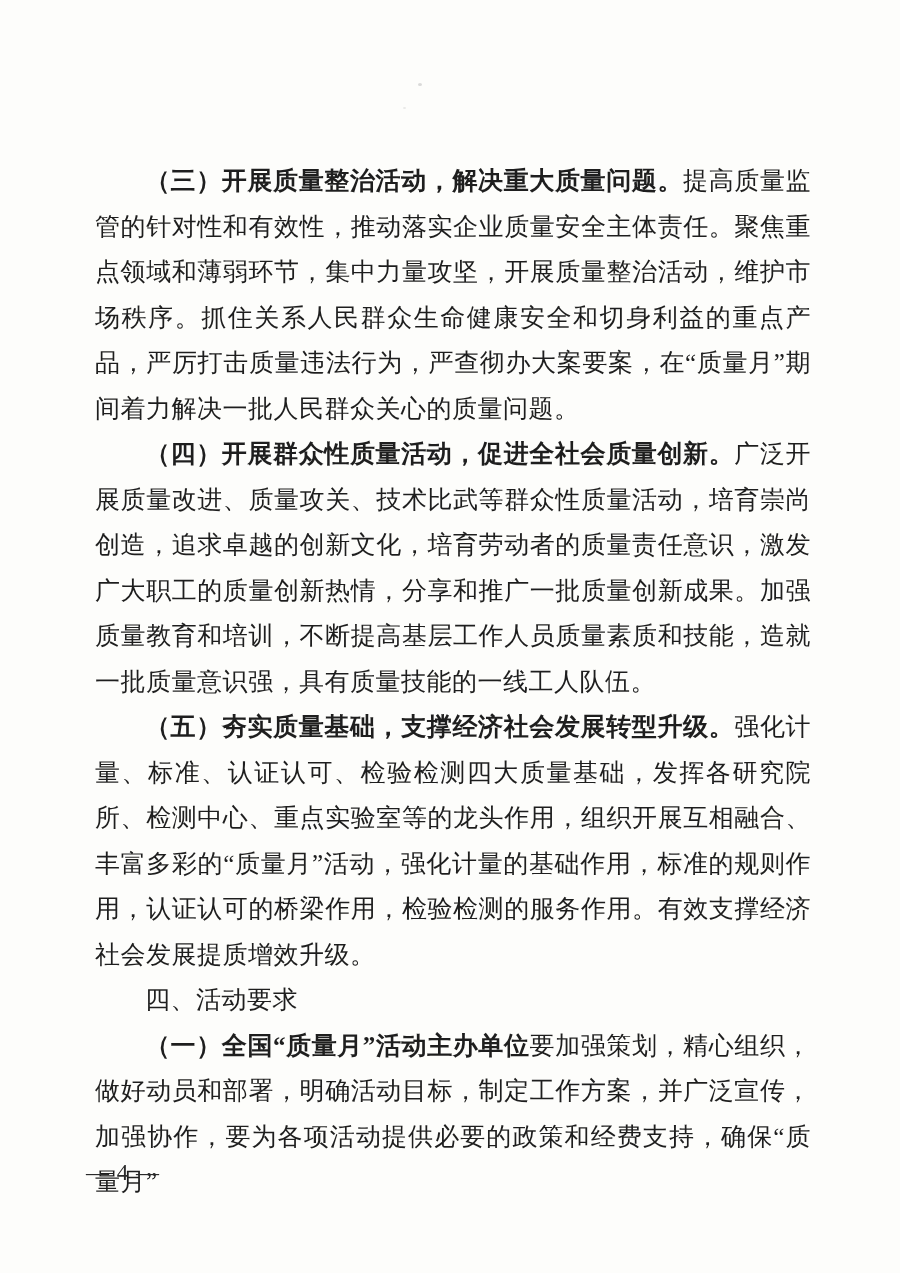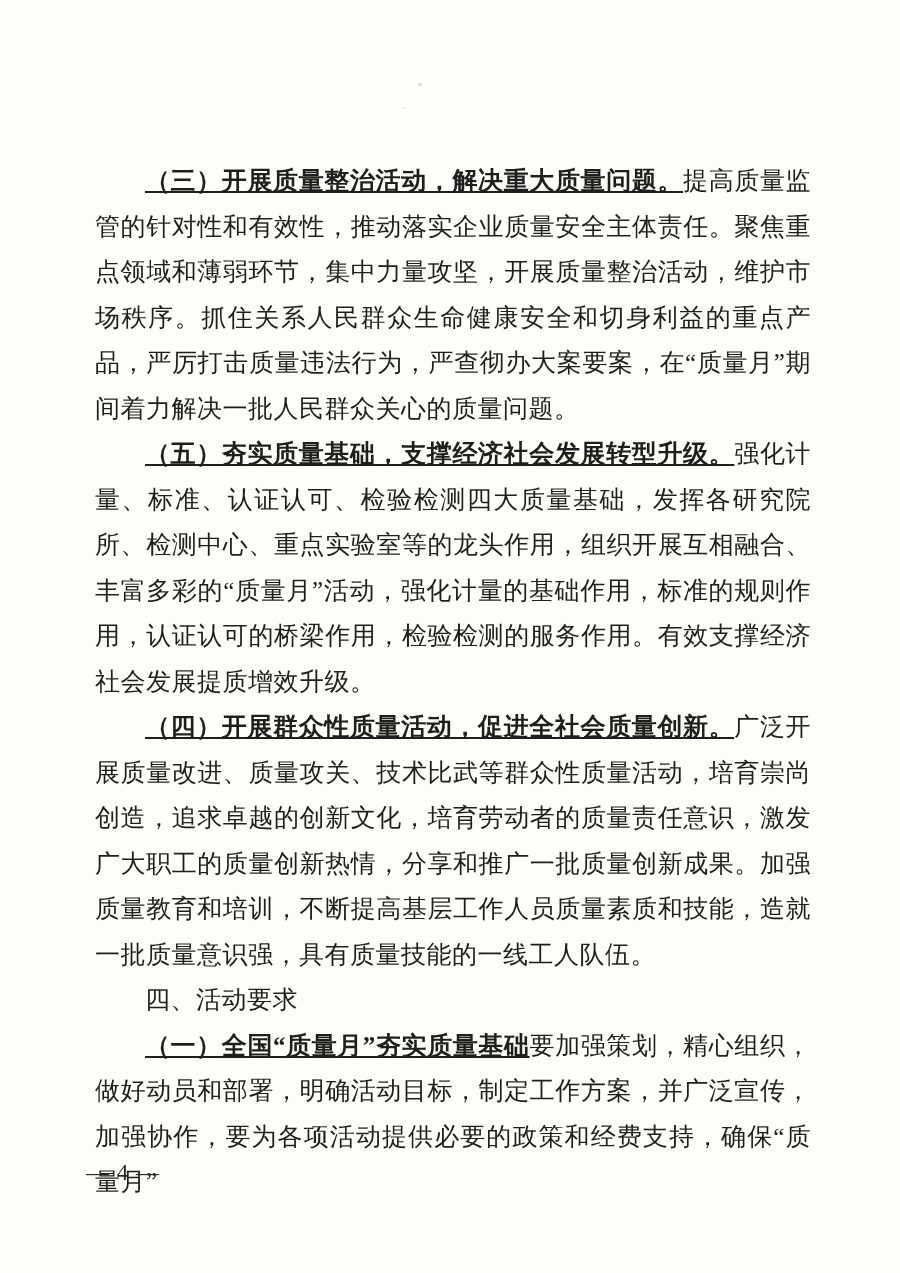--- a/index.html
+++ b/index.html
@@ -27,21 +27,20 @@
     text-justify: inter-character;
     letter-spacing: 0.5px;
   }
   p.para {
     margin: 0;
     padding: 0;
     text-indent: 2em;
   }
   .lead {
     font-weight: bold;
-    text-decoration: underline;
   }
   p.heading {
     margin: 0;
     padding: 0;
     text-indent: 2em;
     font-weight: normal;
   }
   .page-number {
     position: absolute;
     left: 86px;
@@ -64,25 +63,25 @@
 
 <div class="page">
 
   <span class="speck speck-1"></span>
   <span class="speck speck-2"></span>
 
   <div class="content">
 
     <p class="para"><span class="lead">（三）开展质量整治活动，解决重大质量问题。</span><span>提高质量监管的针对性和有效性，推动落实企业质量安全主体责任。聚焦重点领域和薄弱环节，集中力量攻坚，开展质量整治活动，维护市场秩序。抓住关系人民群众生命健康安全和切身利益的重点产品，严厉打击质量违法行为，严查彻办大案要案，在“质量月”期间着力解决一批人民群众关心的质量问题。</span></p>
 
+    <p class="para"><span class="lead">（四）开展群众性质量活动，促进全社会质量创新。</span><span>广泛开展质量改进、质量攻关、技术比武等群众性质量活动，培育崇尚创造，追求卓越的创新文化，培育劳动者的质量责任意识，激发广大职工的质量创新热情，分享和推广一批质量创新成果。加强质量教育和培训，不断提高基层工作人员质量素质和技能，造就一批质量意识强，具有质量技能的一线工人队伍。</span></p>
+
     <p class="para"><span class="lead">（五）夯实质量基础，支撑经济社会发展转型升级。</span><span>强化计量、标准、认证认可、检验检测四大质量基础，发挥各研究院所、检测中心、重点实验室等的龙头作用，组织开展互相融合、丰富多彩的“质量月”活动，强化计量的基础作用，标准的规则作用，认证认可的桥梁作用，检验检测的服务作用。有效支撑经济社会发展提质增效升级。</span></p>
-
-    <p class="para"><span class="lead">（四）开展群众性质量活动，促进全社会质量创新。</span><span>广泛开展质量改进、质量攻关、技术比武等群众性质量活动，培育崇尚创造，追求卓越的创新文化，培育劳动者的质量责任意识，激发广大职工的质量创新热情，分享和推广一批质量创新成果。加强质量教育和培训，不断提高基层工作人员质量素质和技能，造就一批质量意识强，具有质量技能的一线工人队伍。</span></p>
 
     <p class="heading">四、活动要求</p>
 
-    <p class="para"><span class="lead">（一）全国“质量月”夯实质量基础</span><span>要加强策划，精心组织，做好动员和部署，明确活动目标，制定工作方案，并广泛宣传，加强协作，要为各项活动提供必要的政策和经费支持，确保“质量月”</span></p>
+    <p class="para"><span class="lead">（一）全国“质量月”活动主办单位</span><span>要加强策划，精心组织，做好动员和部署，明确活动目标，制定工作方案，并广泛宣传，加强协作，要为各项活动提供必要的政策和经费支持，确保“质量月”</span></p>
 
   </div>
 
   <div class="page-number">— 4 —</div>
 
 </div>
 
 </body></html>

